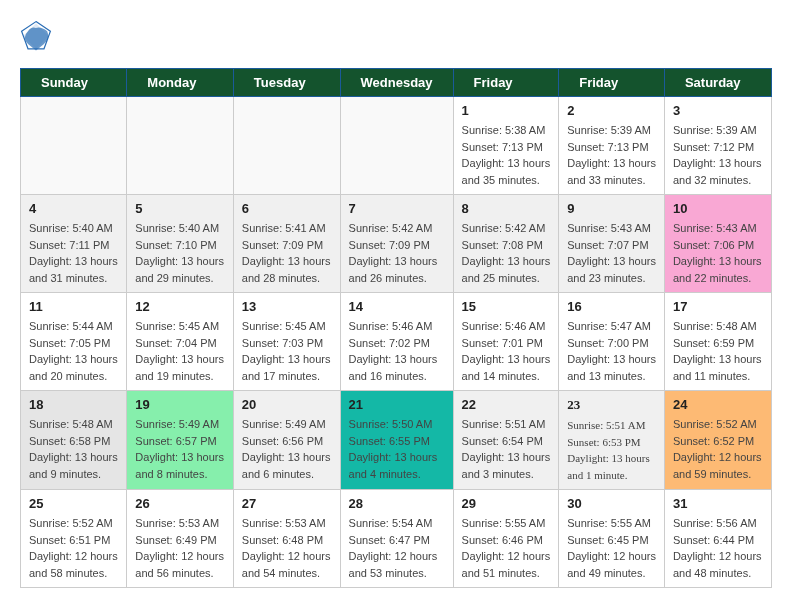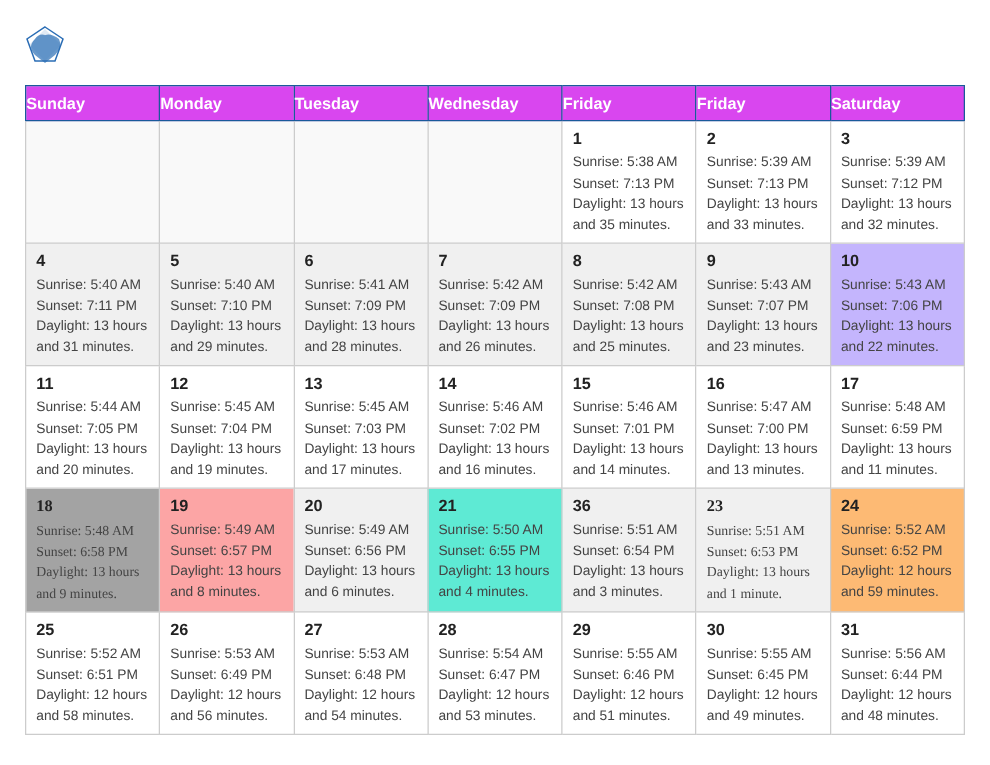--- a/index.html
+++ b/index.html
@@ -40,23 +40,23 @@
     }
     .subtitle {
       font-size: 16px;
       color: #555;
     }
     .calendar {
       width: 100%;
       border-collapse: collapse;
     }
     .calendar th {
-      background: #d946ef;
+      background: #14532d;
       color: #fff;
-      padding: 6px 0;
+      padding: 6px 20px;
       font-size: 13px;
       text-align: left;
       border: 1px solid #1a5a9a;
     }
     .calendar td {
       vertical-align: top;
       padding: 6px 8px;
       border: 1px solid #ccc;
       font-size: 11px;
       color: #333;
@@ -152,21 +152,21 @@
           <div class="day-info">Sunrise: 5:42 AM<br>Sunset: 7:09 PM<br>Daylight: 13 hours<br>and 26 minutes.</div>
         </td>
         <td style="background: rgb(240, 240, 240);">
           <span class="day-num">8</span>
           <div class="day-info">Sunrise: 5:42 AM<br>Sunset: 7:08 PM<br>Daylight: 13 hours<br>and 25 minutes.</div>
         </td>
         <td style="background: rgb(240, 240, 240);">
           <span class="day-num">9</span>
           <div class="day-info">Sunrise: 5:43 AM<br>Sunset: 7:07 PM<br>Daylight: 13 hours<br>and 23 minutes.</div>
         </td>
-        <td style="background: #c4b5fd;">
+        <td style="background: #f9a8d4;">
           <span class="day-num">10</span>
           <div class="day-info">Sunrise: 5:43 AM<br>Sunset: 7:06 PM<br>Daylight: 13 hours<br>and 22 minutes.</div>
         </td>
       </tr>
       <tr>
         <td>
           <span class="day-num">11</span>
           <div class="day-info">Sunrise: 5:44 AM<br>Sunset: 7:05 PM<br>Daylight: 13 hours<br>and 20 minutes.</div>
         </td>
         <td>
@@ -188,38 +188,38 @@
         <td>
           <span class="day-num">16</span>
           <div class="day-info">Sunrise: 5:47 AM<br>Sunset: 7:00 PM<br>Daylight: 13 hours<br>and 13 minutes.</div>
         </td>
         <td>
           <span class="day-num">17</span>
           <div class="day-info">Sunrise: 5:48 AM<br>Sunset: 6:59 PM<br>Daylight: 13 hours<br>and 11 minutes.</div>
         </td>
       </tr>
       <tr>
-        <td style="background: #a3a3a3; font-family: Liberation Serif, serif;">
+        <td style="background: #e5e5e5;">
           <span class="day-num">18</span>
           <div class="day-info">Sunrise: 5:48 AM<br>Sunset: 6:58 PM<br>Daylight: 13 hours<br>and 9 minutes.</div>
         </td>
-        <td style="background: #fca5a5;">
+        <td style="background: #86efac;">
           <span class="day-num">19</span>
           <div class="day-info">Sunrise: 5:49 AM<br>Sunset: 6:57 PM<br>Daylight: 13 hours<br>and 8 minutes.</div>
         </td>
         <td style="background: rgb(240, 240, 240);">
           <span class="day-num">20</span>
           <div class="day-info">Sunrise: 5:49 AM<br>Sunset: 6:56 PM<br>Daylight: 13 hours<br>and 6 minutes.</div>
         </td>
-        <td style="background: #5eead4;">
+        <td style="background: #14b8a6;">
           <span class="day-num">21</span>
           <div class="day-info">Sunrise: 5:50 AM<br>Sunset: 6:55 PM<br>Daylight: 13 hours<br>and 4 minutes.</div>
         </td>
         <td style="background: rgb(240, 240, 240);">
-          <span class="day-num">36</span>
+          <span class="day-num">22</span>
           <div class="day-info">Sunrise: 5:51 AM<br>Sunset: 6:54 PM<br>Daylight: 13 hours<br>and 3 minutes.</div>
         </td>
         <td style="background: rgb(240, 240, 240); font-family: Liberation Serif, serif;">
           <span class="day-num">23</span>
           <div class="day-info">Sunrise: 5:51 AM<br>Sunset: 6:53 PM<br>Daylight: 13 hours<br>and 1 minute.</div>
         </td>
         <td style="background: #fdba74;">
           <span class="day-num">24</span>
           <div class="day-info">Sunrise: 5:52 AM<br>Sunset: 6:52 PM<br>Daylight: 12 hours<br>and 59 minutes.</div>
         </td>

